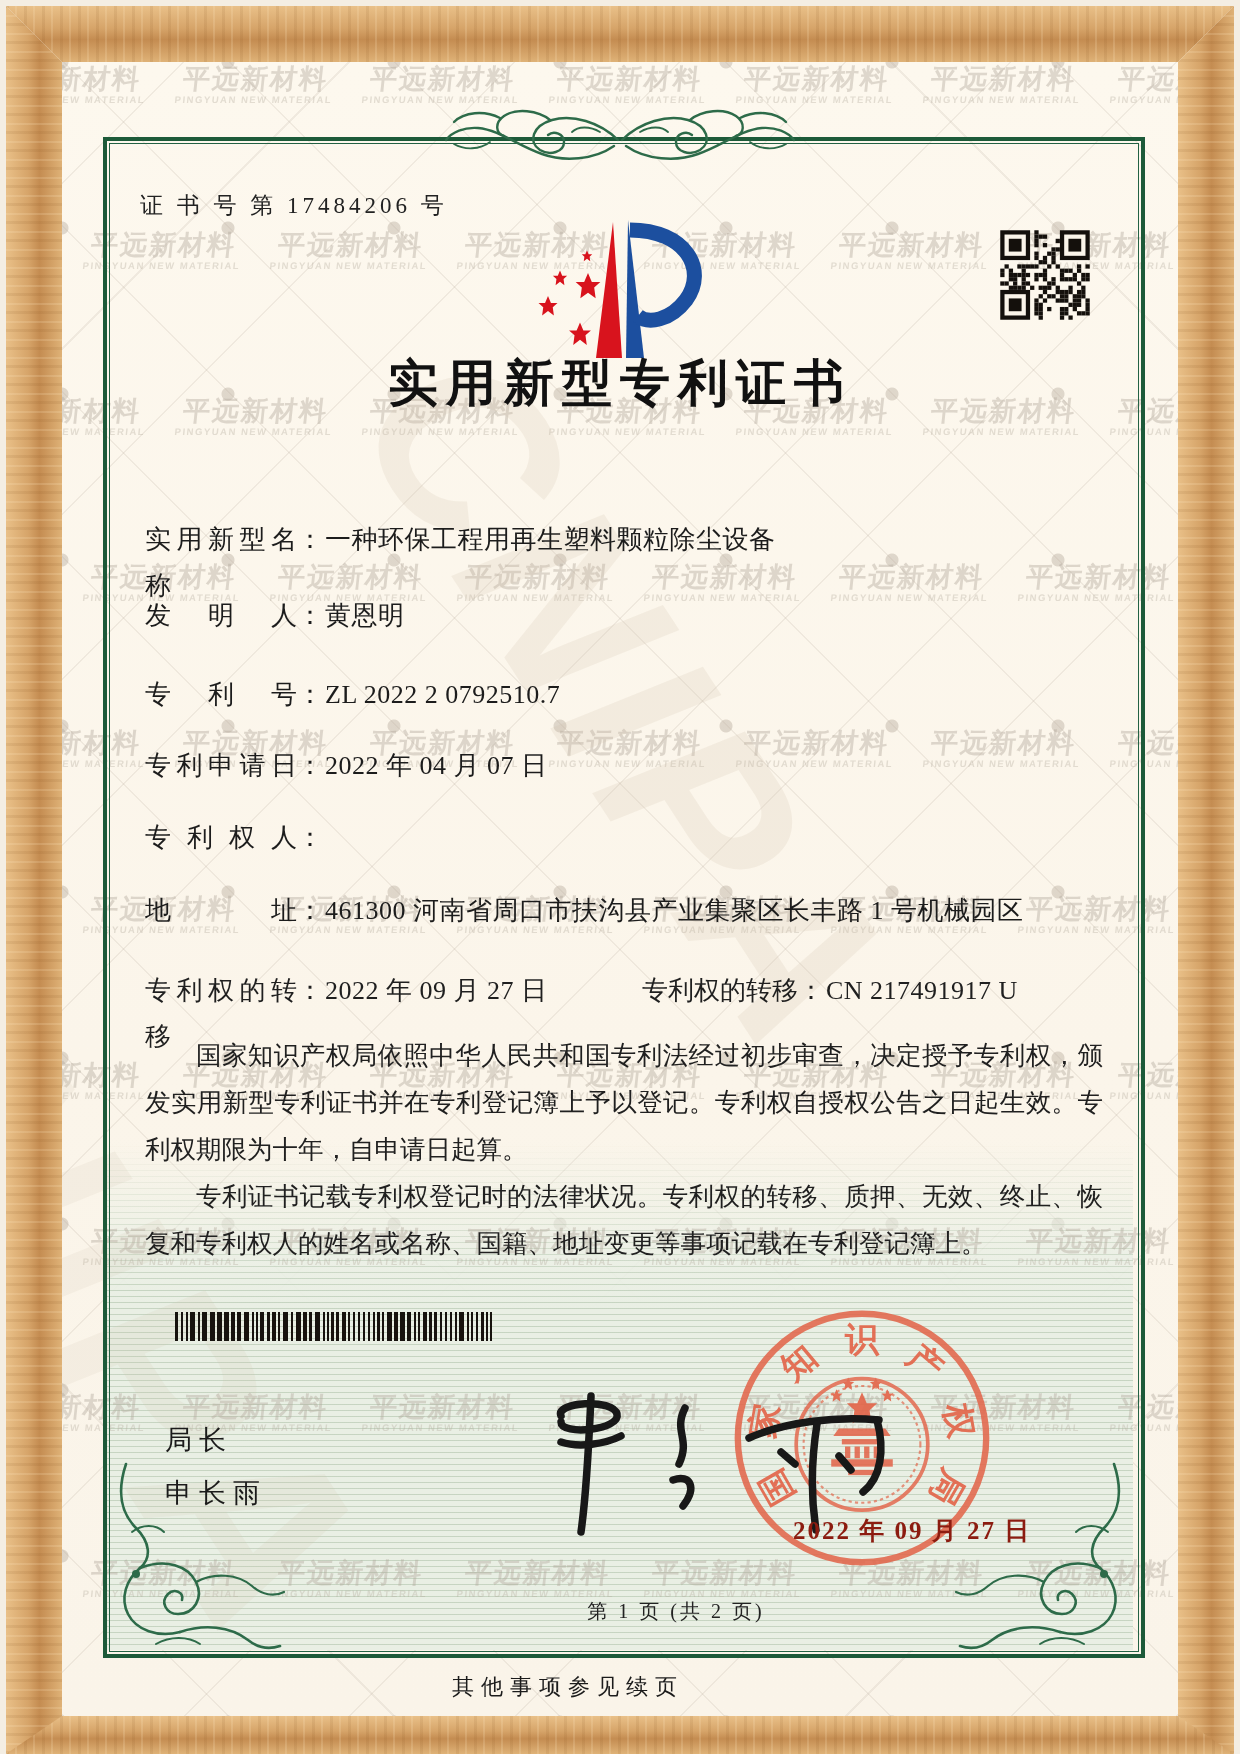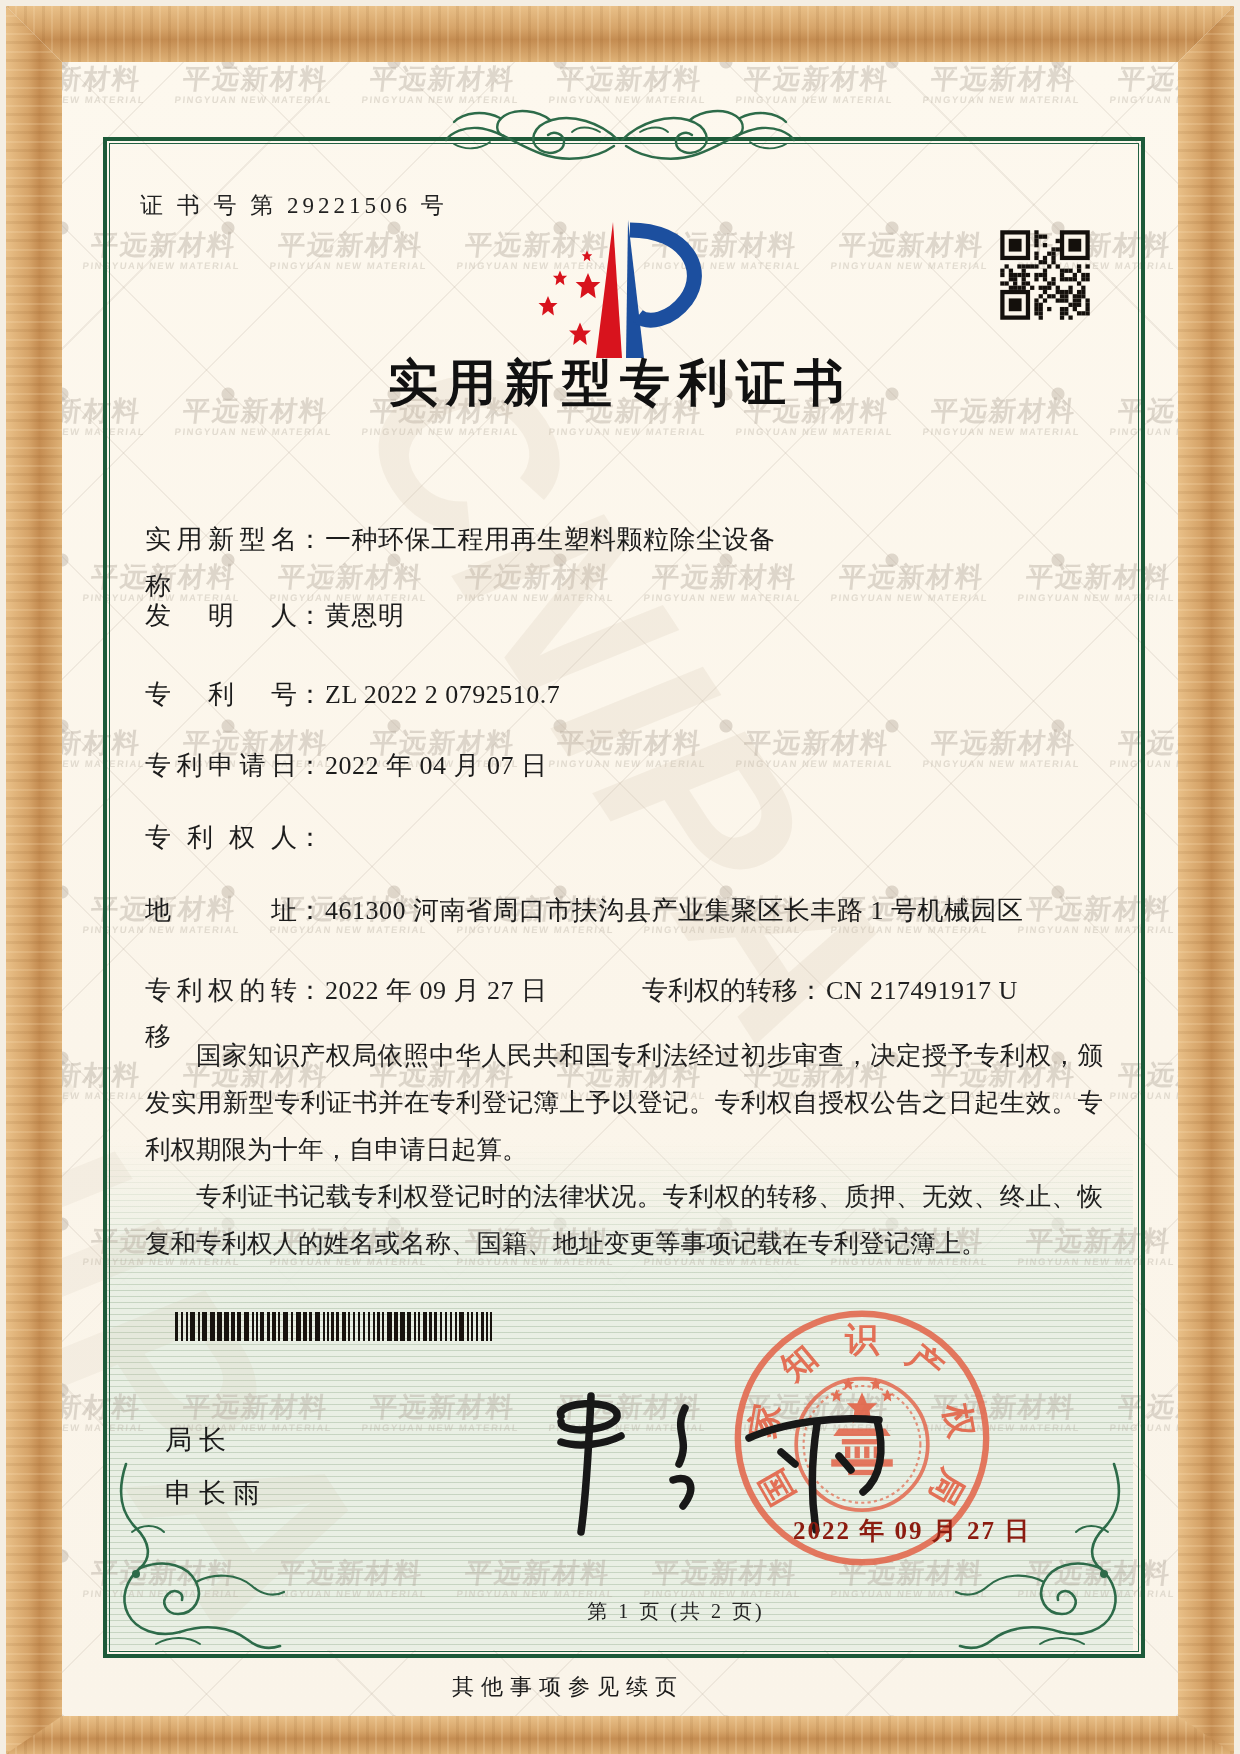--- a/index.html
+++ b/index.html
@@ -410,21 +410,21 @@
       <path d="M44 114 C30 126,24 144,32 160 C40 176,62 184,84 178"></path>
       <path d="M84 178 C108 170,134 172,152 186 C162 194,172 196,184 192"></path>
       <path d="M100 128 C118 118,142 120,156 132 C166 141,178 143,188 138" stroke-width="2.2"></path>
       <path d="M36 78 C46 70,60 70,68 78" stroke-width="2"></path>
       <path d="M60 190 C74 182,92 182,104 190" stroke-width="2"></path>
       <circle cx="40" cy="120" r="4" fill="#2d6b49" stroke="none"></circle>
     </g>
   </svg>
 
   <div class="content">
-    <div class="certno">证 书 号 第 29221506 号</div>
+    <div class="certno">证 书 号 第 17484206 号</div>
 
     <svg id="logosvg" width="175" height="145" viewBox="0 0 175 145">
       <defs>
         <polygon id="star5" points="0,-10 2.94,-3.09 9.51,-3.09 4.76,1.18 5.88,9.51 0,5.1 -5.88,9.51 -4.76,1.18 -9.51,-3.09 -2.94,-3.09"></polygon>
       </defs>
       <g fill="#d8131d">
         <use href="#star5" transform="translate(49,38) scale(0.55)"></use>
         <use href="#star5" transform="translate(22,60) scale(0.75)"></use>
         <use href="#star5" transform="translate(50,68) scale(1.3)"></use>
         <use href="#star5" transform="translate(10,88) scale(1.0)"></use>

